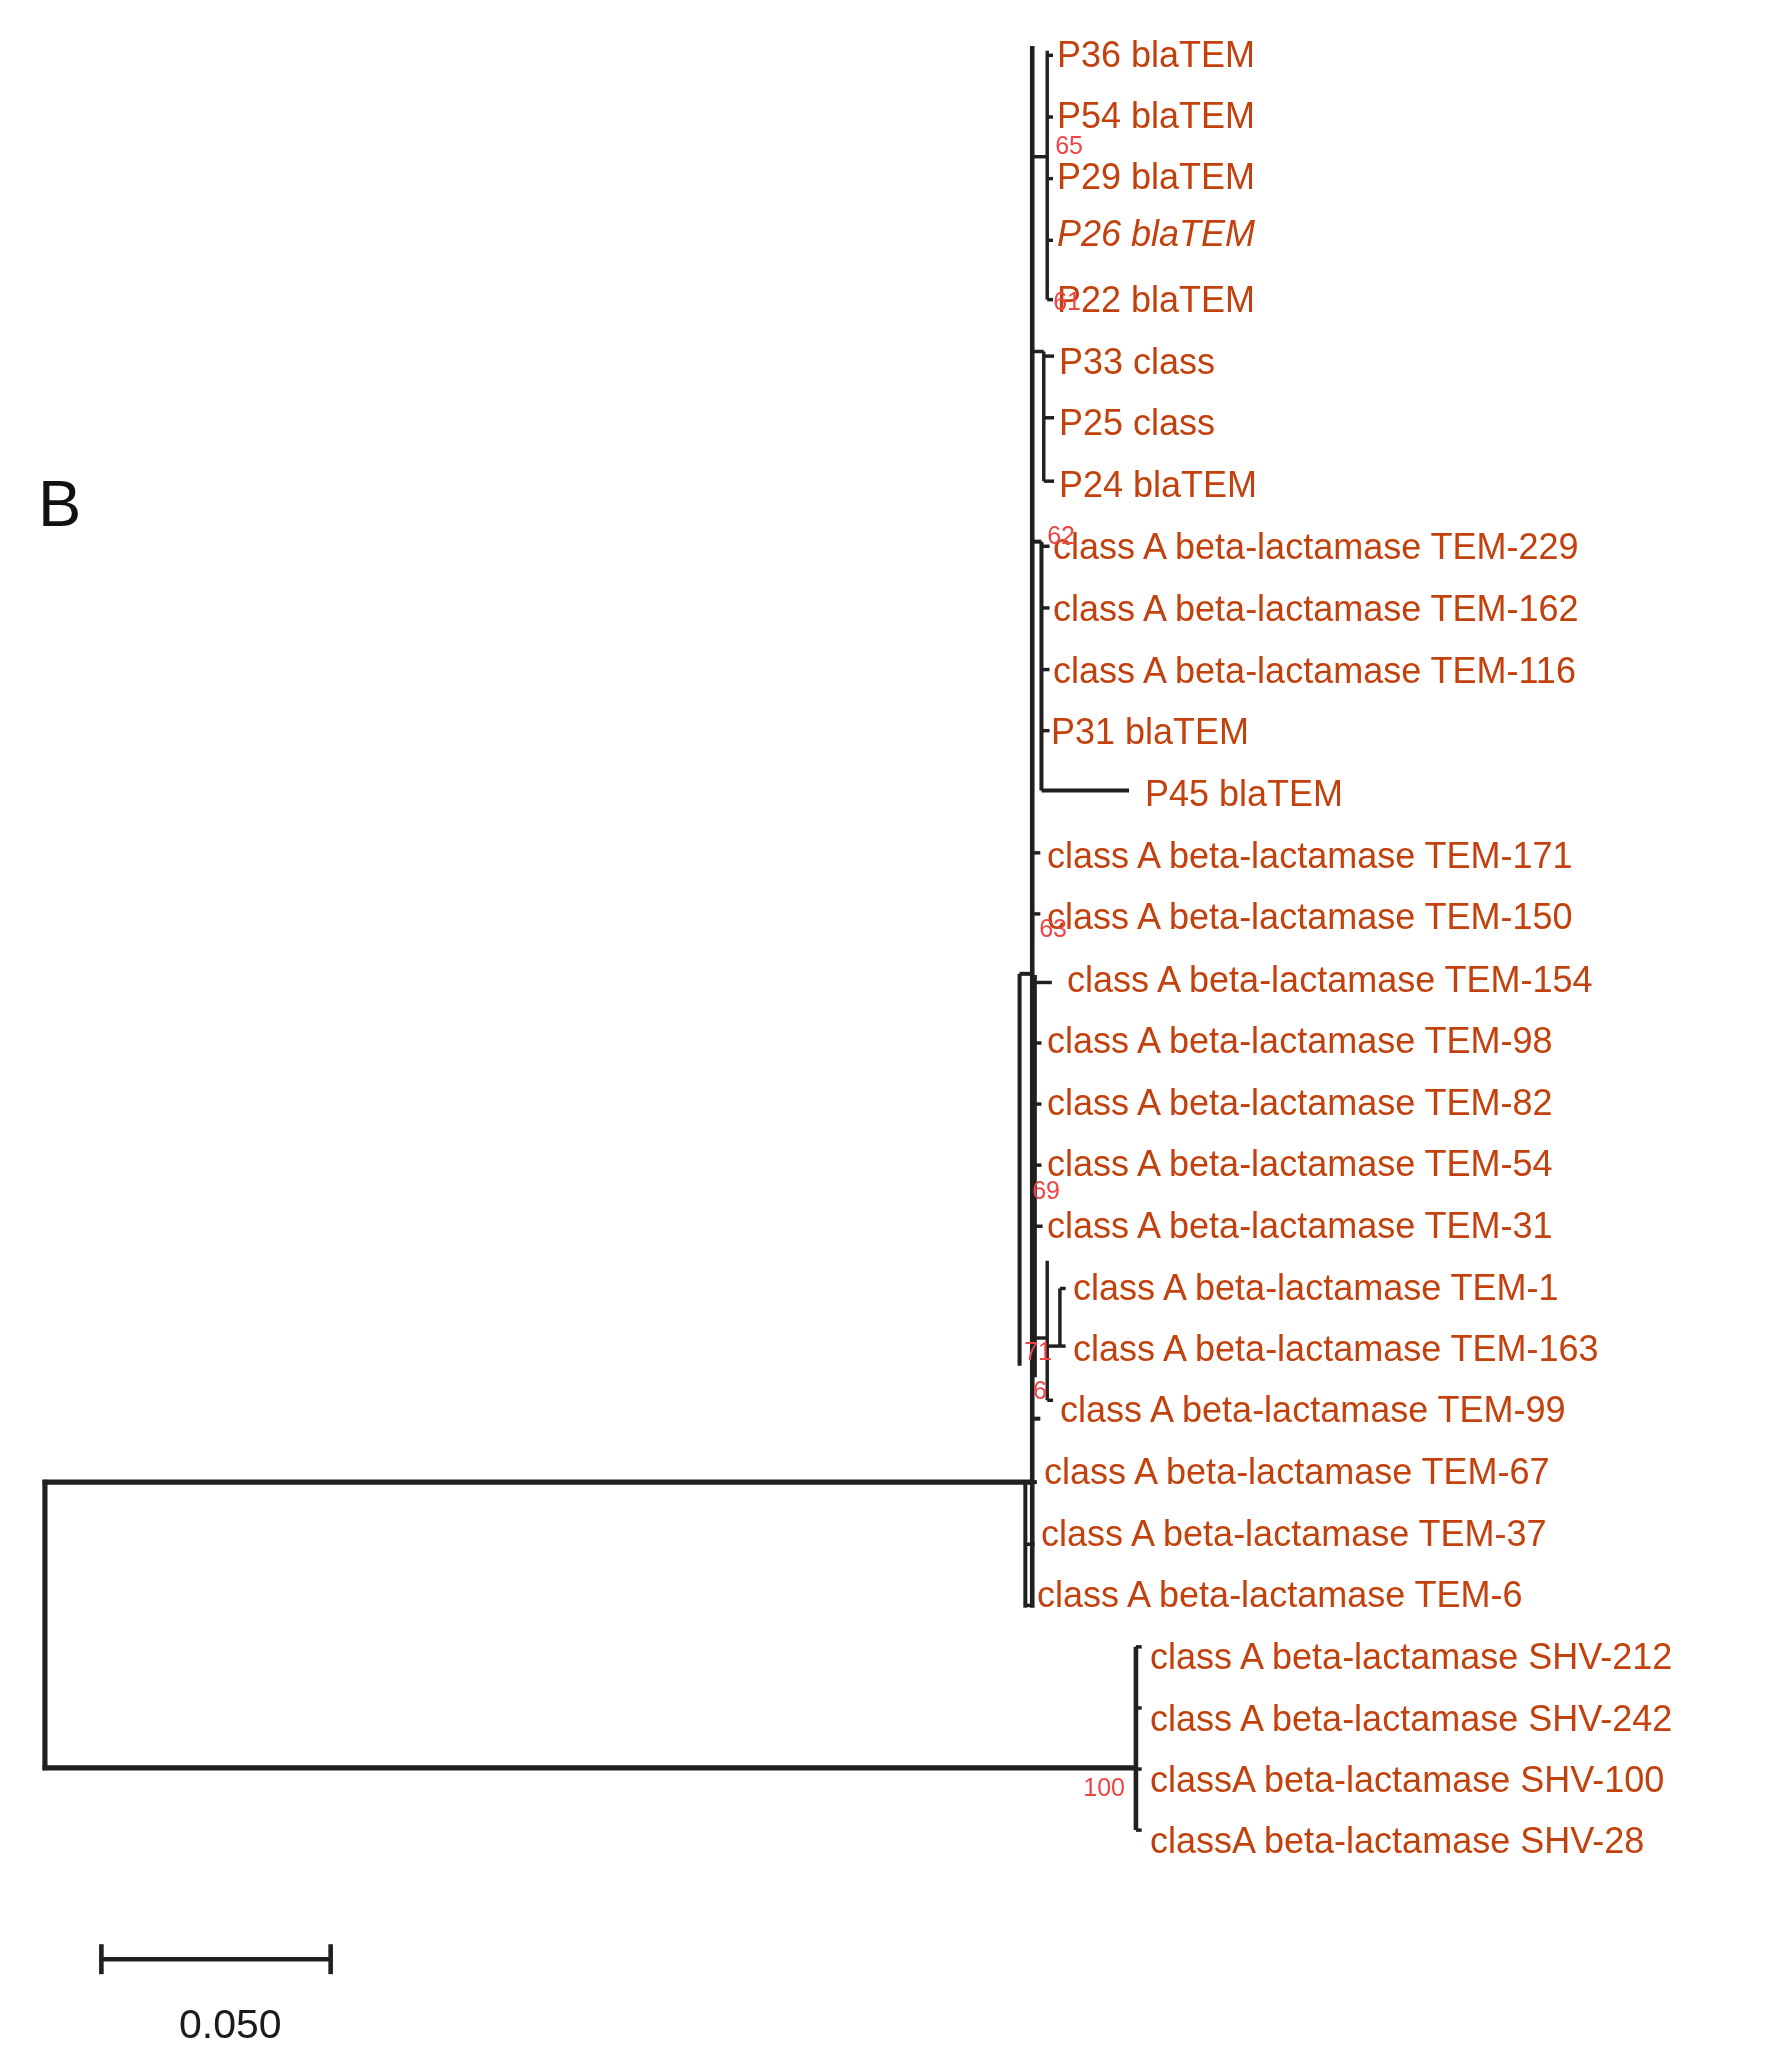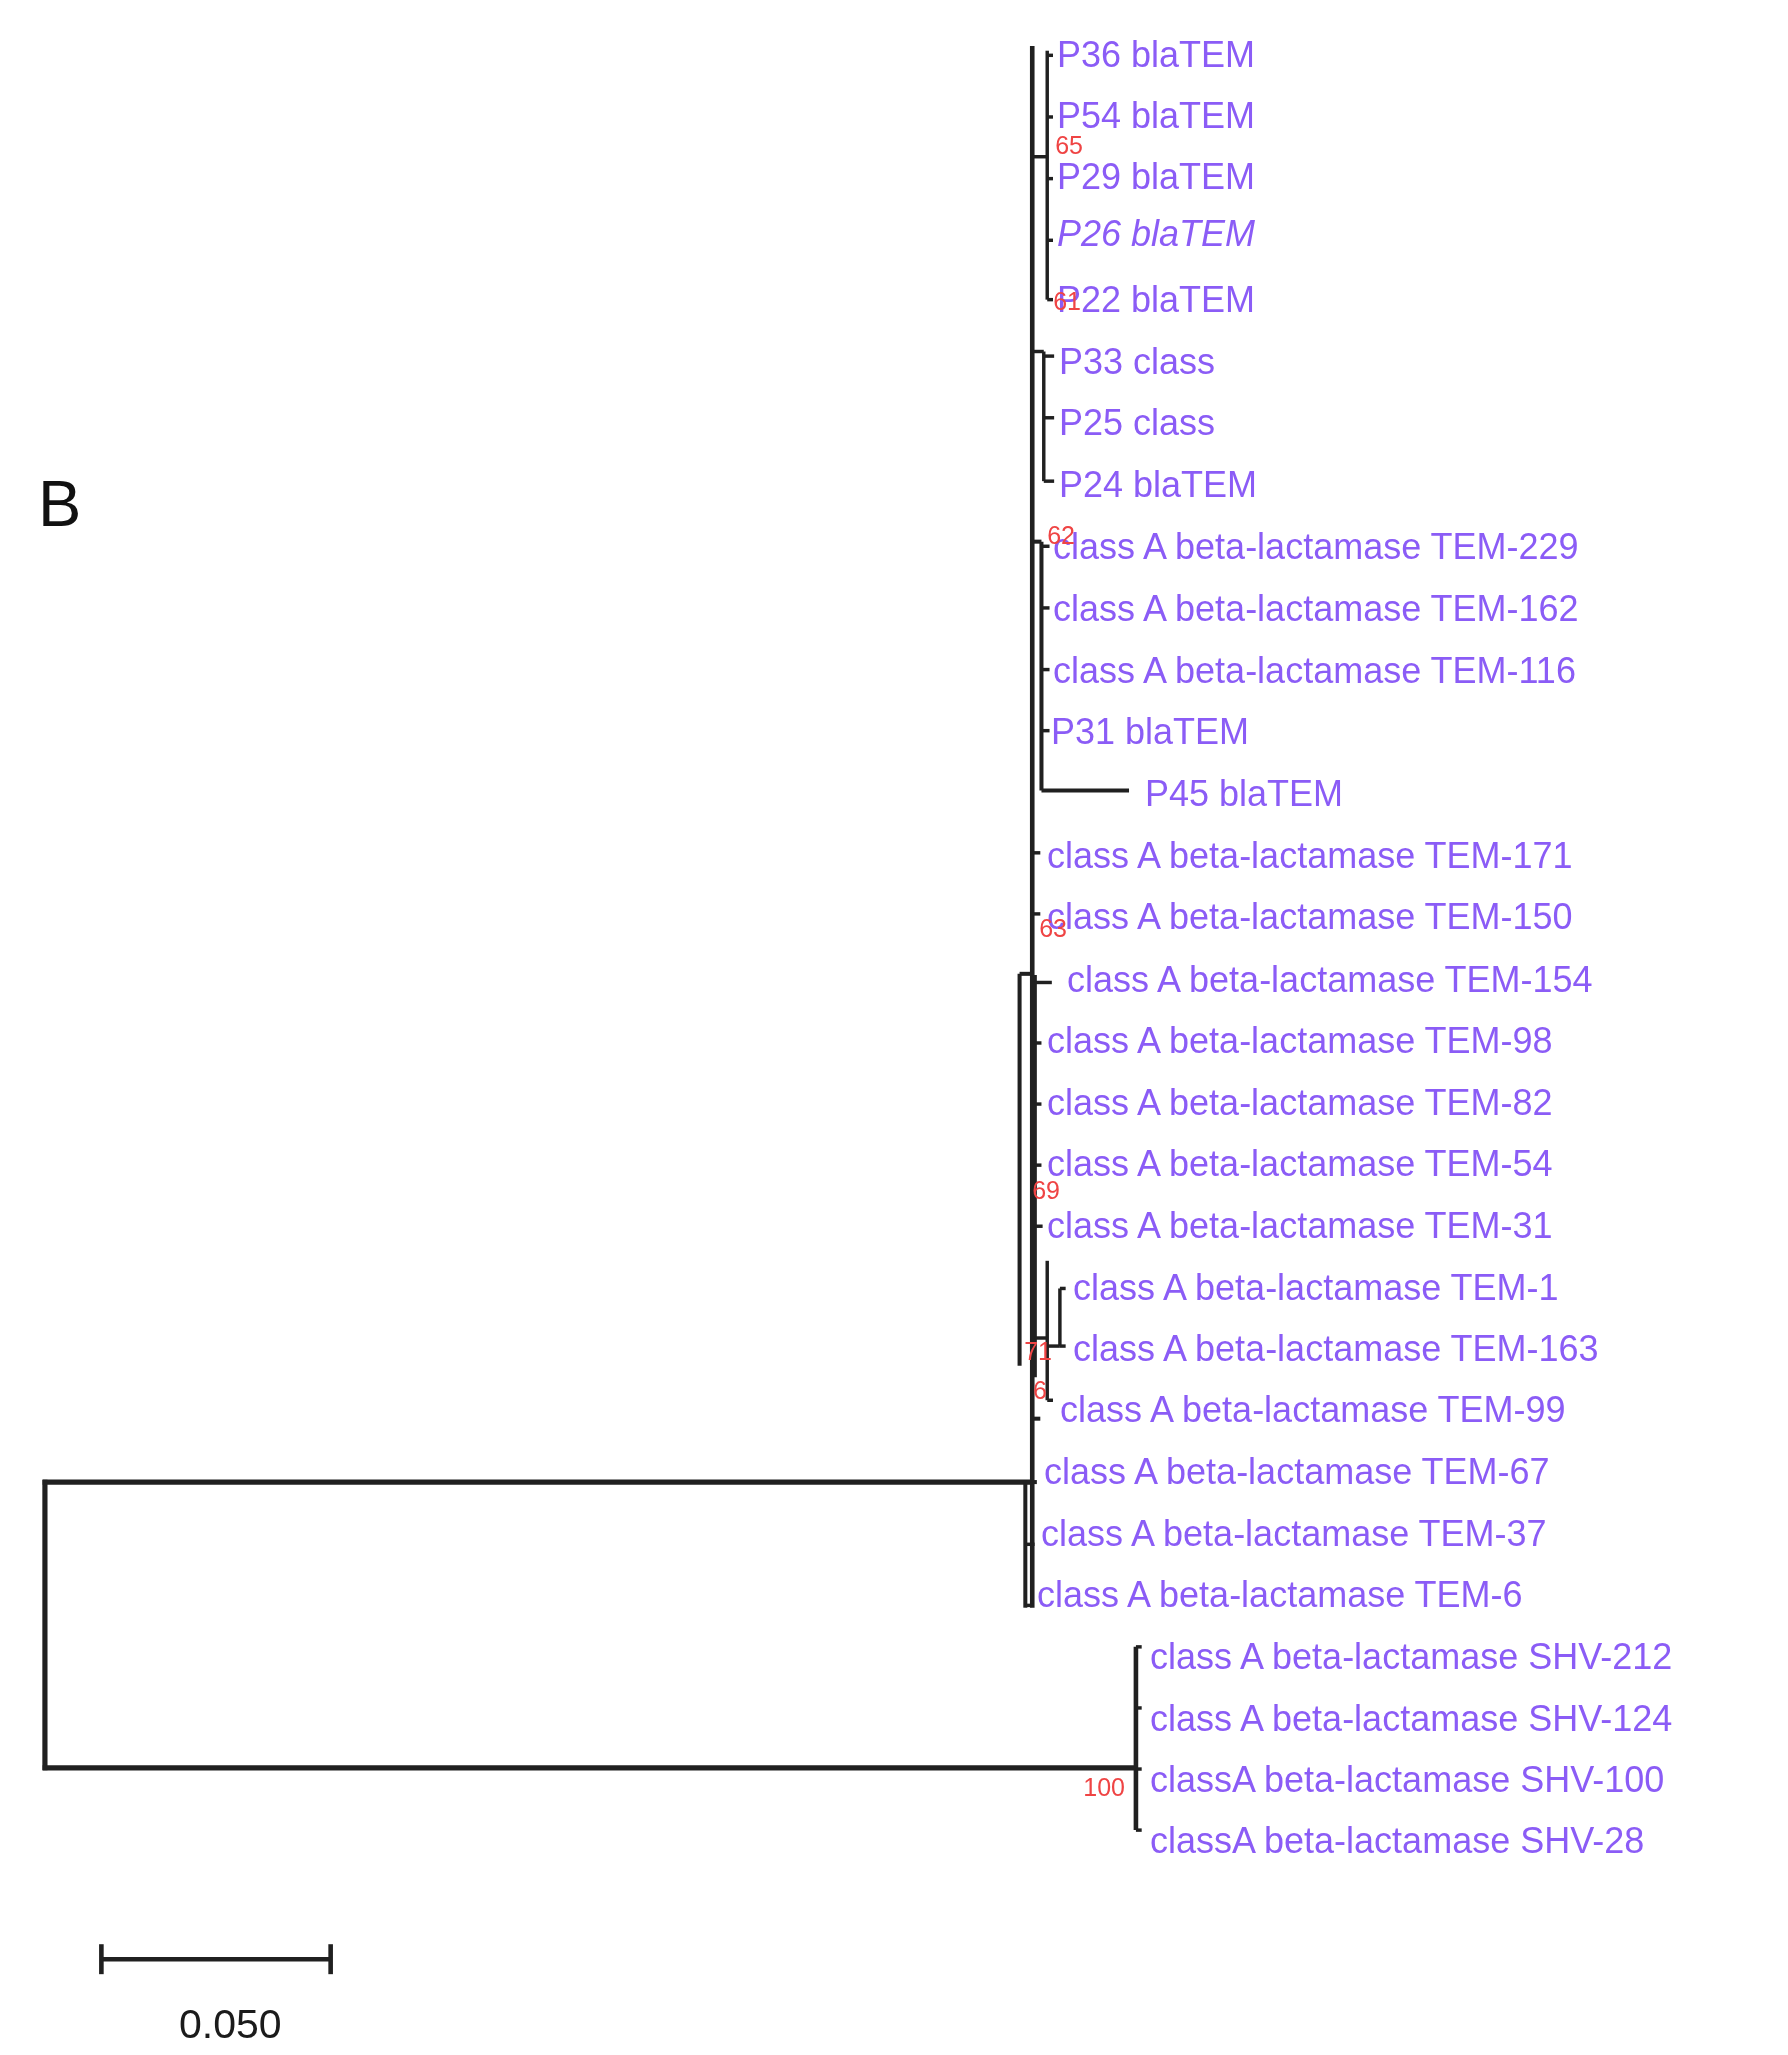--- a/index.html
+++ b/index.html
@@ -32,21 +32,21 @@
     font-weight:400;
     line-height:1;
     color:#111111;
     letter-spacing:0px;
   }
   .taxon{
     position:absolute;
     font-size:36px;
     line-height:1;
     white-space:nowrap;
-    color:#8b5cf6;
+    color:#c2410c;
     transform:translateY(-50%);
   }
   .boot{
     position:absolute;
     font-size:25px;
     line-height:1;
     white-space:nowrap;
     color:#ef4444;
     transform:translate(-100%,-50%);
   }
@@ -165,21 +165,21 @@
   <div class="taxon" style="left:1047px; top:1103px;">class A beta-lactamase TEM-82</div>
   <div class="taxon" style="left:1047px; top:1164px;">class A beta-lactamase TEM-54</div>
   <div class="taxon" style="left:1047px; top:1226px;">class A beta-lactamase TEM-31</div>
   <div class="taxon" style="left:1073px; top:1288px;">class A beta-lactamase TEM-1</div>
   <div class="taxon" style="left:1073px; top:1349px;">class A beta-lactamase TEM-163</div>
   <div class="taxon" style="left:1060px; top:1410px;">class A beta-lactamase TEM-99</div>
   <div class="taxon" style="left:1044px; top:1472px;">class A beta-lactamase TEM-67</div>
   <div class="taxon" style="left:1041px; top:1534px;">class A beta-lactamase TEM-37</div>
   <div class="taxon" style="left:1037px; top:1595px;">class A beta-lactamase TEM-6</div>
   <div class="taxon" style="left:1150px; top:1657px;">class A beta-lactamase SHV-212</div>
-  <div class="taxon" style="left:1150px; top:1719px;">class A beta-lactamase SHV-124</div>
+  <div class="taxon" style="left:1150px; top:1719px;">class A beta-lactamase SHV-242</div>
   <div class="taxon" style="left:1150px; top:1780px;">classA beta-lactamase SHV-100</div>
   <div class="taxon" style="left:1150px; top:1841px;">classA beta-lactamase SHV-28</div>
 
   <div class="boot" style="left:1083px; top:145px;">65</div>
   <div class="boot" style="left:1081px; top:301px;">61</div>
   <div class="boot" style="left:1075px; top:535px;">62</div>
   <div class="boot" style="left:1067px; top:928px;">63</div>
   <div class="boot" style="left:1060px; top:1190px;">69</div>
   <div class="boot" style="left:1052px; top:1351px;">71</div>
   <div class="boot" style="left:1047px; top:1390px;">6</div>

